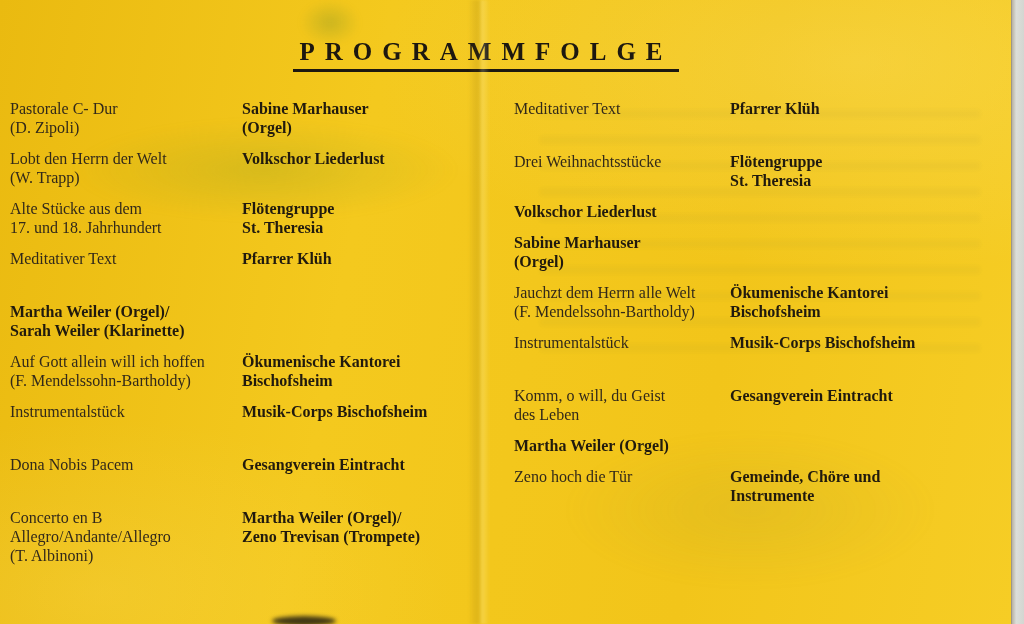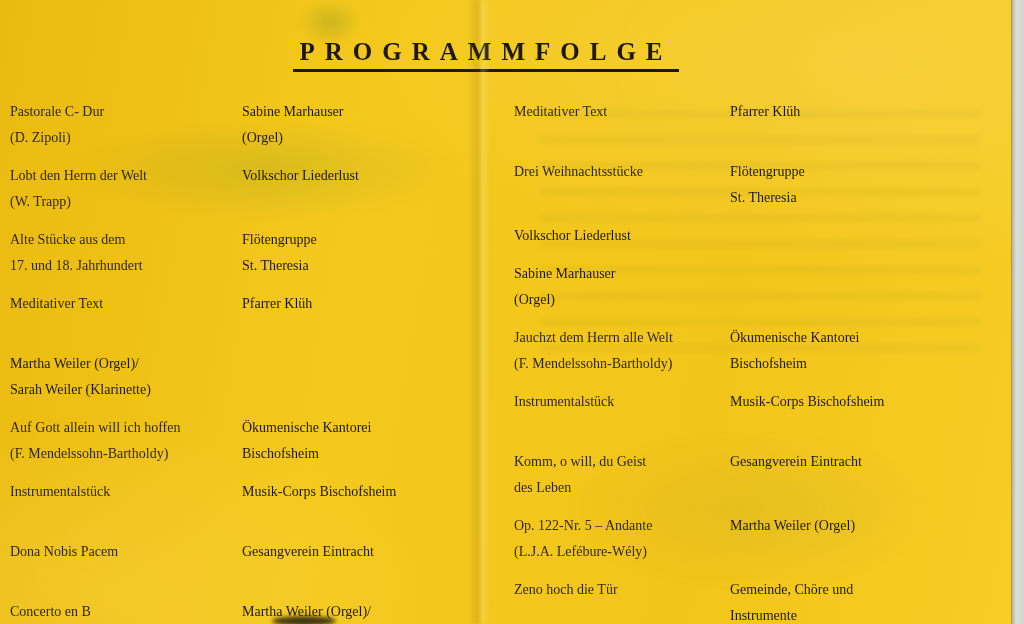--- a/index.html
+++ b/index.html
@@ -101,35 +101,35 @@
   }
   .col {
     position: absolute;
     top: 99px;
   }
   #col-left  { left: 10px;  width: 472px; }
   #col-right { left: 514px; width: 494px; }
   .entry {
     display: grid;
     margin-bottom: 12px;
-    font-size: 14px;
-    line-height: 26px;
+    font-size: 16px;
+    line-height: 19px;
     color: #32291a;
   }
   #col-left  .entry { grid-template-columns: 232px 1fr; }
   #col-right .entry { grid-template-columns: 216px 1fr; }
   #col-left .entry:nth-child(4),
   #col-left .entry:nth-child(7),
   #col-left .entry:nth-child(8) { margin-bottom: 34px; }
   #col-right .entry:nth-child(1),
   #col-right .entry:nth-child(6) { margin-bottom: 34px; }
   .work-title { white-space: pre-line; }
   .performer {
     white-space: pre-line;
-    font-weight: normal;
+    font-weight: bold;
     color: #211a0e;
   }
 </style>
 </head>
 <body>
 
 <div class="paper">
   <div class="show-through-1"></div>
   <div class="show-through-2"></div>
   <div class="show-through-3"></div>
@@ -228,22 +228,20 @@
     <div class="performer">Musik-Corps Bischofsheim</div>
   </div>
 
   <div class="entry">
     <div class="work-title">Komm, o will, du Geist
 des Leben</div>
     <div class="performer">Gesangverein Eintracht</div>
   </div>
 
   <div class="entry">
-    <div class="work-title">Op. 122-Nr. 5 – Andante
-(L.J.A. Lefébure-Wély)</div>
     <div class="performer">Martha Weiler (Orgel)</div>
   </div>
 
   <div class="entry">
     <div class="work-title">Zeno hoch die Tür</div>
     <div class="performer">Gemeinde, Chöre und
 Instrumente</div>
   </div>
 </div>
 

